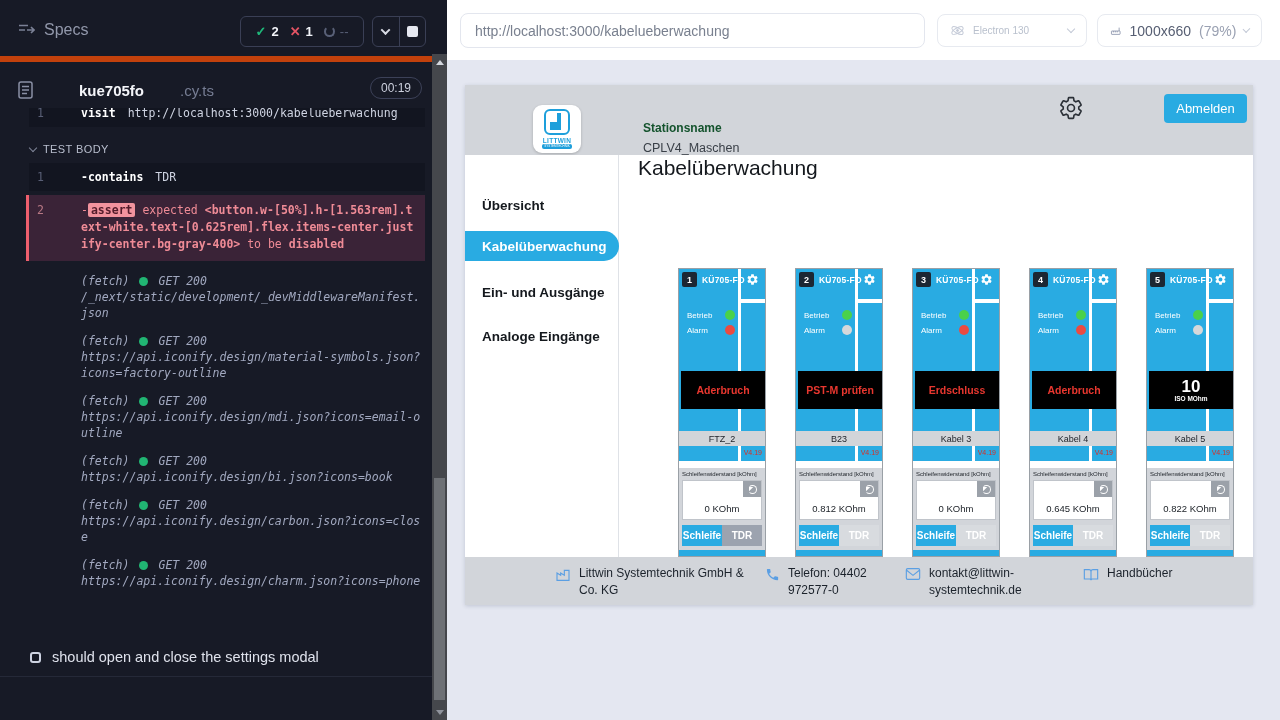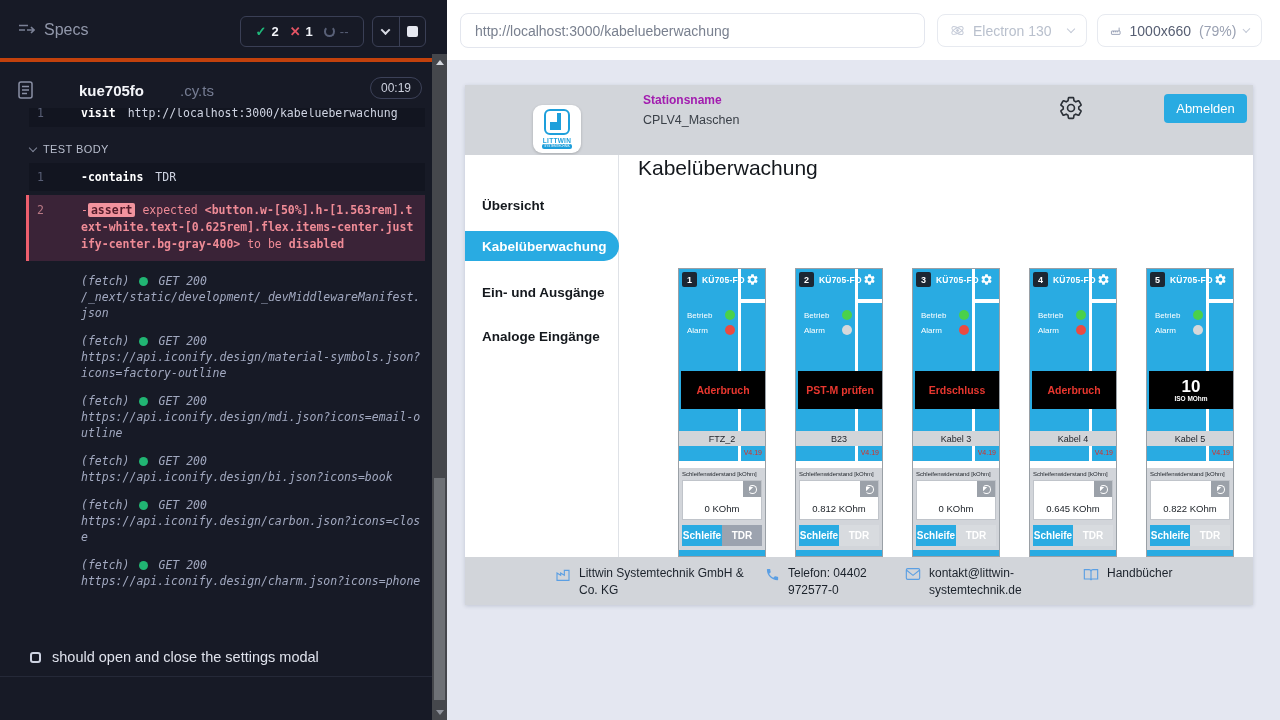--- a/index.html
+++ b/index.html
@@ -2,21 +2,21 @@
 <html><head>
 <meta charset="utf-8">
 <style>
   * { margin:0; padding:0; box-sizing:border-box; }
   html,body { width:1280px; height:720px; overflow:hidden; background:#e4e7f1; }
   body { font-family:"Liberation Sans", sans-serif; }
   .window { position:relative; width:1280px; height:720px; overflow:hidden; }
 
   
   .reporter { position:absolute; left:0; top:0; width:432px; height:720px; background:#171a26; overflow:hidden; }
-  .rep-header { position:absolute; left:0; top:0; width:432px; height:62px; border-bottom:4px solid #c2410c; }
+  .rep-header { position:absolute; left:0; top:0; width:432px; height:62px; border-bottom:6px solid #c2410c; }
   .specs-toggle { position:absolute; left:18px; top:21px; display:flex; align-items:center; gap:9px; color:#9298ab; font-size:16px; }
   .specs-toggle svg { display:block; }
   .stats-box { position:absolute; left:240px; top:16px; width:124px; height:31px; border:1px solid #3a3f55; border-radius:6px; display:flex; align-items:center; justify-content:center; gap:11px; }
   .stat { display:flex; align-items:center; gap:5px; font-size:13px; font-weight:bold; color:#f2f4f9; }
   .stat .chk { color:#1fb87a; font-size:13px; font-weight:bold; }
   .stat .crs { color:#e45464; font-size:13px; font-weight:bold; }
   .stat.pending { color:#596077; font-weight:normal; }
   .ring { width:11px; height:11px; border:2px solid #596077; border-radius:50%; border-top-color:transparent; display:inline-block; }
   .btn-group { position:absolute; left:372px; top:16px; width:54px; height:31px; border:1px solid #3a3f55; border-radius:6px; display:flex; }
   .btn-cell { flex:1; display:flex; align-items:center; justify-content:center; cursor:pointer; }
@@ -58,38 +58,38 @@
   .vtrack { position:absolute; left:0; top:54px; width:15px; height:666px; background:#45474c; }
   .varrow-up { position:absolute; left:4px; top:6px; width:0; height:0; border-left:4px solid transparent; border-right:4px solid transparent; border-bottom:5px solid #d4d7de; }
   .vthumb { position:absolute; left:2px; top:424px; width:11px; height:222px; background:#6e7176; }
   .varrow-dn { position:absolute; left:4px; bottom:5px; width:0; height:0; border-left:4px solid transparent; border-right:4px solid transparent; border-top:5px solid #8f939c; }
 
   
   .stage { position:absolute; left:447px; top:0; width:833px; height:720px; background:#e4e7f1; }
   .topbar { position:absolute; left:0; top:0; width:833px; height:60px; background:#ffffff; }
   .url-box { position:absolute; left:13px; top:13px; width:465px; height:35px; border:1px solid #e3e6ee; border-radius:8px; background:#fff; display:flex; align-items:center; padding:0 14px; font-size:14px; color:#79808f; }
   .sel-box { position:absolute; top:14px; height:33px; border:1px solid #e7eaf0; border-radius:8px; background:#fff; display:flex; align-items:center; gap:8px; padding:0 12px; }
-  .sel-browser { left:490px; width:150px; color:#b9c0cd; font-size:14px; }
+  .sel-browser { left:490px; width:150px; color:#b9c0cd; font-size:10px; }
   .sel-size { left:650px; width:165px; font-size:14px; color:#565e72; }
   .sel-size .pct { color:#9aa1b2; }
   .chev2 { width:6px; height:6px; border-right:1.5px solid #c3c9d6; border-bottom:1.5px solid #c3c9d6; transform:rotate(45deg); margin-top:-3px; margin-left:auto; }
 
   
   .app { position:absolute; left:18px; top:85px; width:788px; height:520px; background:#ffffff; box-shadow:0 1px 4px rgba(40,50,80,.18); overflow:hidden; }
   .app-header { position:absolute; left:0; top:0; width:788px; height:70px; background:#d2d5da; }
   .logo { position:absolute; left:68px; top:20px; width:48px; height:48px; background:#fff; border-radius:9px; box-shadow:0 1px 3px rgba(0,0,0,.2); display:flex; flex-direction:column; align-items:center; padding-top:4px; }
   .logo-glyph { width:26px; height:26px; border:2.5px solid #1d9fdb; border-radius:6px; position:relative; }
   .logo-glyph i { position:absolute; background:#1d9fdb; }
   .logo-glyph .g1 { left:11px; top:2px; width:4px; height:17px; }
   .logo-glyph .g2 { left:4px; top:11px; width:7px; height:4px; }
   .logo-glyph .g3 { left:4px; top:15px; width:11px; height:4px; }
   .logo-txt { font-size:6.5px; font-weight:bold; color:#1d9fdb; letter-spacing:.3px; margin-top:2px; }
   .logo-sub { background:#1d9fdb; color:#fff; font-size:3px; padding:0 2px; border-radius:2px; line-height:4.5px; }
   .station { position:absolute; left:178px; top:5px; }
-  .station-label { font-size:12px; font-weight:bold; color:#a21caf; line-height:20px; }
+  .station-label { font-size:12px; font-weight:bold; color:#14532d; line-height:20px;margin-top:28px; }
   .station-name { font-size:12.5px; color:#3a4048; line-height:20px; }
   .hdr-gear { position:absolute; left:593px; top:10px; color:#2b3037; }
   .logout-btn { position:absolute; left:699px; top:9px; width:83px; height:29px; background:#29abe2; color:#fff; border:none; border-radius:4px; font-size:13px; font-family:"Liberation Sans",sans-serif; cursor:pointer; }
 
   .app-body { position:absolute; left:0; top:70px; width:788px; height:450px; }
   .sidebar { position:absolute; left:0; top:0; width:154px; height:450px; background:#fff; border-right:1px solid #dfe2e7; }
   .side-item { position:absolute; left:17px; font-size:13.5px; font-weight:bold; color:#14181d; cursor:pointer; }
   .side-item.i0 { top:43px; }
   .side-item.i2 { top:130px; }
   .side-item.i3 { top:174px; }

